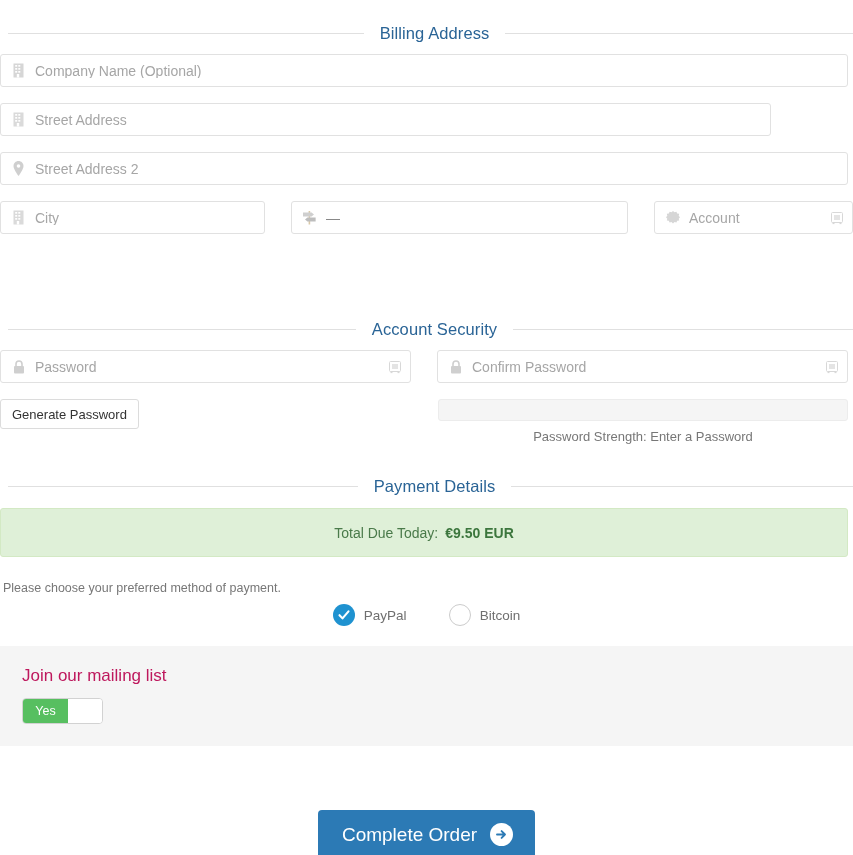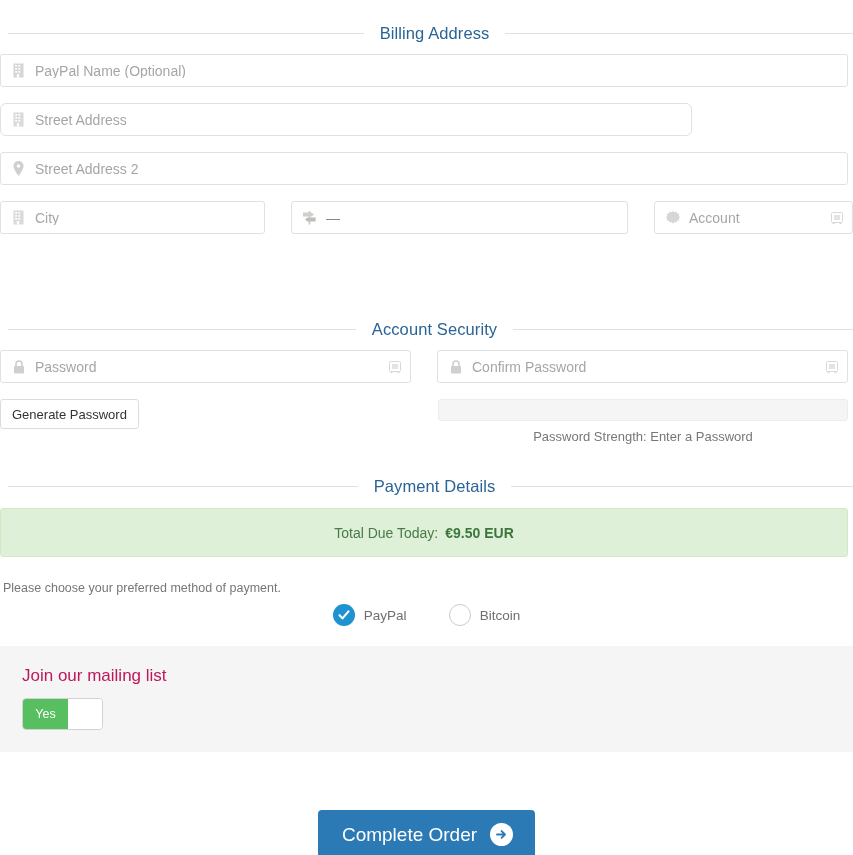--- a/index.html
+++ b/index.html
@@ -173,21 +173,21 @@
   }
   .mail-body {
     font-size: 13.5px;
     line-height: 1.55;
     color: #4a4a4a;
     margin: 0 0 16px 0;
     max-width: 800px;
   }
   .switch {
     width: 81px;
-    height: 32px;
+    height: 26px;
     border: 1px solid #d2d2d2;
     border-radius: 4px;
     display: flex;
     overflow: hidden;
     cursor: pointer;
     background: #fff;
   }
   .switch .on-side {
     width: 45px;
     background: #57bf60;
@@ -250,24 +250,24 @@
             <rect x="3.2" y="2" width="2" height="1.7"></rect>
             <rect x="6.3" y="2" width="2" height="1.7"></rect>
             <rect x="3.2" y="5" width="2" height="1.7"></rect>
             <rect x="6.3" y="5" width="2" height="1.7"></rect>
             <rect x="3.2" y="8" width="2" height="1.7"></rect>
             <rect x="6.3" y="8" width="2" height="1.7"></rect>
             <rect x="4.8" y="11" width="2.4" height="3.5"></rect>
           </g>
         </svg>
     </span>
-    <span class="txt">PayPal Name (Optional)</span>
-  </div>
-
-  <div style="position:absolute; left:0; top:103px; width:692px;border-radius:6px;" class="field">
+    <span class="txt">Company Name (Optional)</span>
+  </div>
+
+  <div style="position:absolute; left:0; top:103px; width:771px;" class="field">
     <span class="ico">
       <svg width="13" height="15" viewBox="0 0 13 15">
           <rect x="1.5" y="0.5" width="10" height="14" fill="#dadada"></rect>
           <g fill="#ffffff">
             <rect x="3.2" y="2" width="2" height="1.7"></rect>
             <rect x="6.3" y="2" width="2" height="1.7"></rect>
             <rect x="3.2" y="5" width="2" height="1.7"></rect>
             <rect x="6.3" y="5" width="2" height="1.7"></rect>
             <rect x="3.2" y="8" width="2" height="1.7"></rect>
             <rect x="6.3" y="8" width="2" height="1.7"></rect>

